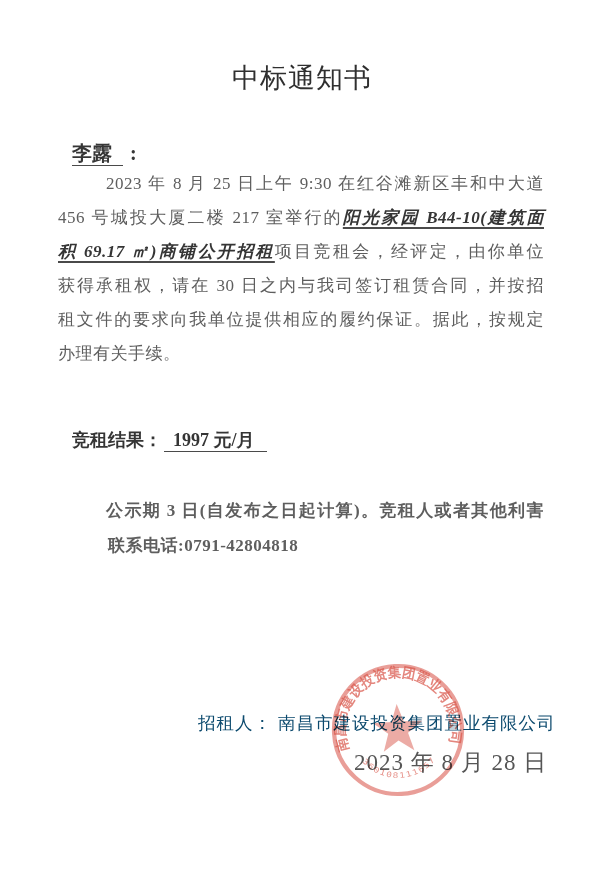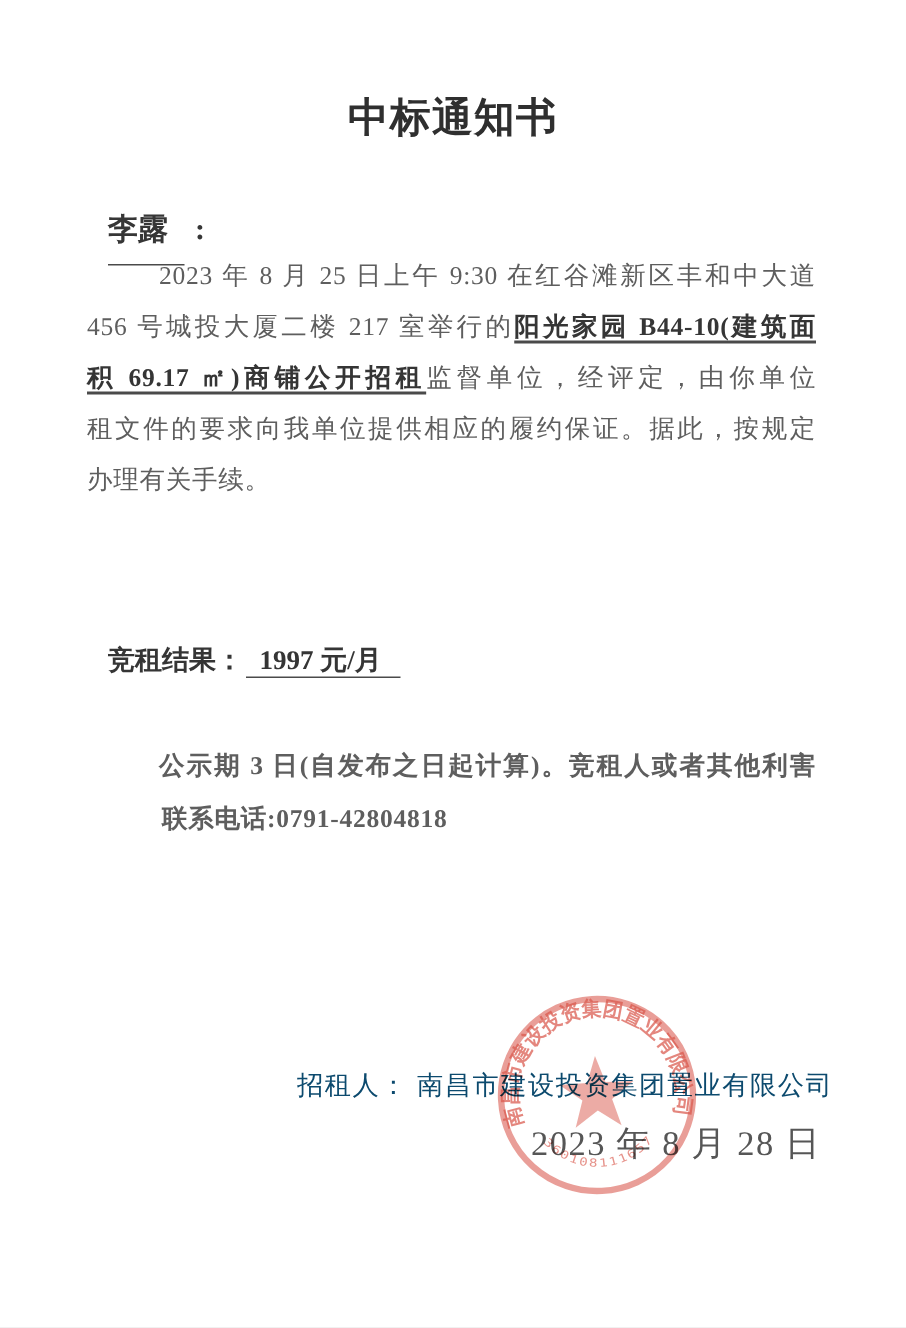--- a/index.html
+++ b/index.html
@@ -6,30 +6,30 @@
   .page{
     position:relative;
     width:604px;height:885px;
     background:#ffffff;
     font-family:"Liberation Serif","DejaVu Serif",serif;
     overflow:hidden;
   }
   .doc-title{
     position:absolute;top:60px;left:0;width:604px;
     text-align:center;
-    font-size:27px;font-weight:bold;letter-spacing:1px;
+    font-size:27px;font-weight:normal;letter-spacing:1px;
     color:#2f2f2f;margin:0;
   }
   .salutation{
     position:absolute;left:72px;top:139px;
     font-size:20px;line-height:28px;color:#363636;font-weight:bold;
   }
   .salutation-name{
     border-bottom:1.6px solid #4a4a4a;
-    padding-right:11px;padding-bottom:12px;
+    padding-right:11px;padding-bottom:1px;
   }
   .salutation-colon{margin-left:7px;}
   .body-block{position:absolute;left:58px;width:486px;}
   .para1{top:167px;}
   .para2{top:494px;}
   .doc-line{
     font-size:17px;line-height:34px;
     color:var(--color-body-text,#5e5e5e);
     letter-spacing:.5px;
     white-space:nowrap;
@@ -41,20 +41,21 @@
   .ind{padding-left:48px;}
   .ind2{padding-left:50px;}
   .p2line{line-height:34.8px;font-weight:bold;}
   .bu{
     font-weight:bold;
     color:var(--color-emphasis-text,#353535);
     text-decoration:underline;
     text-decoration-thickness:1.6px;
     text-decoration-color:#4a4a4a;
     text-underline-offset:4px;
+    font-style:italic;
   }
   .result-line{
     position:absolute;left:72px;top:424px;
     font-size:18px;line-height:32px;
   }
   .result-label{font-weight:bold;color:var(--color-emphasis-text,#353535);}
   .result-value{
     font-weight:bold;color:var(--color-emphasis-text,#353535);
     border-bottom:1.6px solid #4a4a4a;
     padding:0 12px 1px 9px;margin-left:2px;
@@ -96,21 +97,22 @@
 
   <h1 class="doc-title">中标通知书</h1>
 
   <div class="salutation">
     <span class="salutation-name">李露</span><span class="salutation-colon">:</span>
   </div>
 
   <div class="body-block para1">
     <div class="doc-line just ind"><span>2023 年 8 月 25 日上午 9:30 在红谷滩新区丰和中大道</span></div>
     <div class="doc-line just"><span>456 号城投大厦二楼 217 室举行的</span><span class="bu">阳光家园 B44-10(建筑面</span></div>
-    <div class="doc-line just"><span class="bu">积 69.17 ㎡)商铺公开招租</span><span>监督单位，经评定，由你单位</span></div>
+    <div class="doc-line just"><span class="bu">积 69.17 ㎡)商铺公开招租</span><span>项目竞租会，经评定，由你单位</span></div>
+    <div class="doc-line just">获得承租权，请在 30 日之内与我司签订租赁合同，并按招</div>
     <div class="doc-line just">租文件的要求向我单位提供相应的履约保证。据此，按规定</div>
     <div class="doc-line">办理有关手续。</div>
   </div>
 
   <div class="result-line">
     <span class="result-label">竞租结果：</span><span class="result-value">1997 元/月</span>
   </div>
 
   <div class="body-block para2">
     <div class="doc-line p2line just ind">公示期 3 日(自发布之日起计算)。竞租人或者其他利害</div>

